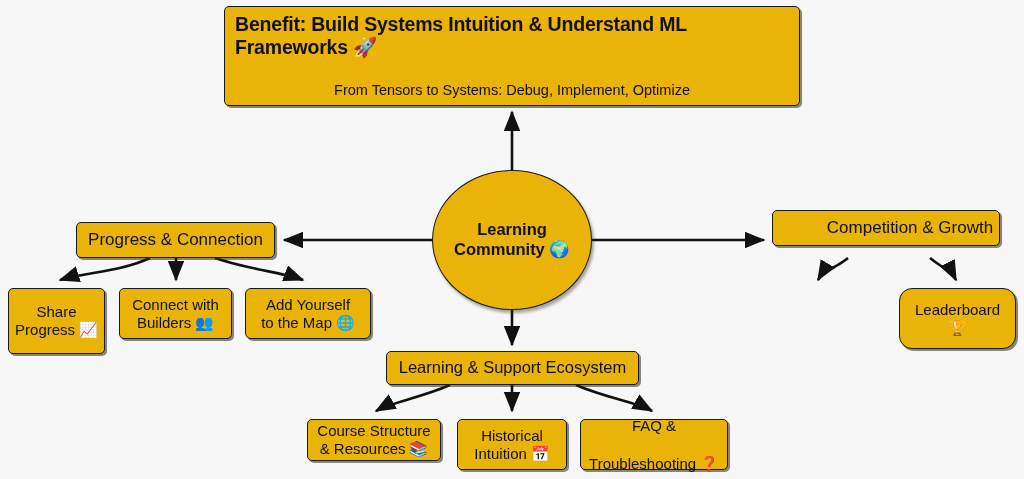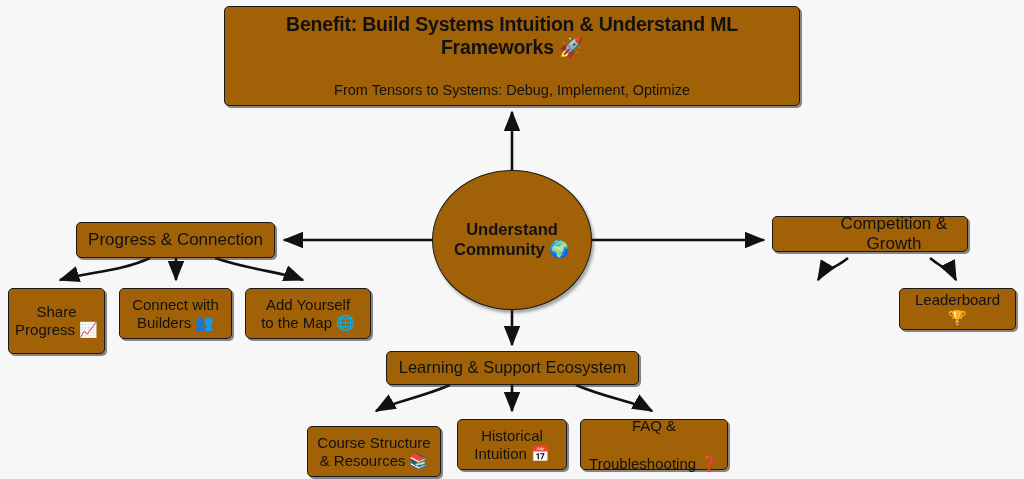--- a/index.html
+++ b/index.html
@@ -19,28 +19,28 @@
     position: absolute;
     left: 0;
     top: 0;
     width: 1024px;
     height: 479px;
     pointer-events: none;
   }
   .node {
     position: absolute;
     box-sizing: border-box;
-    background: #a16207;
+    background: #eab308;
     border: 1.6px solid #1a1a1a;
     border-radius: 5px;
     display: flex;
     flex-direction: column;
     align-items: center;
     justify-content: center;
-    text-align: center;
+    text-align: left;
     color: #111;
     box-shadow: 2px 2px 0 rgba(40,40,40,0.55);
     line-height: 1.2;
   }
   .node.circle {
     border-radius: 50%;
     box-shadow: 2px 3px 3px rgba(40,40,40,0.40);
   }
   #node-root {
     left: 224px;
@@ -71,22 +71,22 @@
   }
   #node-progress {
     left: 76px;
     top: 222px;
     width: 199px;
     height: 36px;
     font-size: 17px;
   }
   #node-competition {
     left: 772px;
-    top: 216px;
-    width: 196px;
+    top: 210px;
+    width: 228px;
     height: 36px;
     font-size: 17px;
     padding-left: 48px;
   }
   #node-learning {
     left: 386px;
     top: 351px;
     width: 253px;
     height: 34px;
     font-size: 16.5px;
@@ -117,30 +117,30 @@
     left: 751px;
     top: 288px;
     width: 135px;
     height: 51px;
     font-size: 15px;
   }
   #node-leaderboard {
     left: 899px;
     top: 288px;
     width: 117px;
-    height: 42px;
-    font-size: 15px;
+    height: 61px;
+    font-size: 15px;
+    border-radius: 13px;
   }
   #node-course {
     left: 307px;
     top: 419px;
     width: 134px;
-    height: 51px;
-    font-size: 15px;
-    margin-top: 7px;
+    height: 42px;
+    font-size: 15px;
   }
   #node-milestones {
     left: 457px;
     top: 419px;
     width: 110px;
     height: 51px;
     font-size: 15px;
   }
   #node-faq {
     left: 580px;
@@ -189,21 +189,21 @@
     <path d="M512,385 L512,411" fill="none" stroke="#111" stroke-width="2.6" marker-end="url(#ah)"></path>
     <path d="M576,385 C606,398 636,402 652,411" fill="none" stroke="#111" stroke-width="2.6" marker-end="url(#ah)"></path>
   </svg>
 
   <div class="node" id="node-root">
     <span class="line1"><span>Benefit: Build Systems Intuition &amp; Understand ML Frameworks</span> <span class="emoji">🚀</span></span>
     <span class="line2">From Tensors to Systems: Debug, Implement, Optimize</span>
   </div>
 
   <div class="node circle" id="node-center">
-    <span class="cl">Understand</span>
+    <span class="cl">Learning</span>
     <span class="cl"><span>Community</span> <span class="emoji">🌍</span></span>
   </div>
 
   <div class="node" id="node-progress">
     <span>Progress &amp; Connection</span>
   </div>
   <div class="node" id="node-share">
     <span class="nline">Share</span>
     <span class="nline"><span>Progress</span> <span class="emoji">📈</span></span>
   </div>

